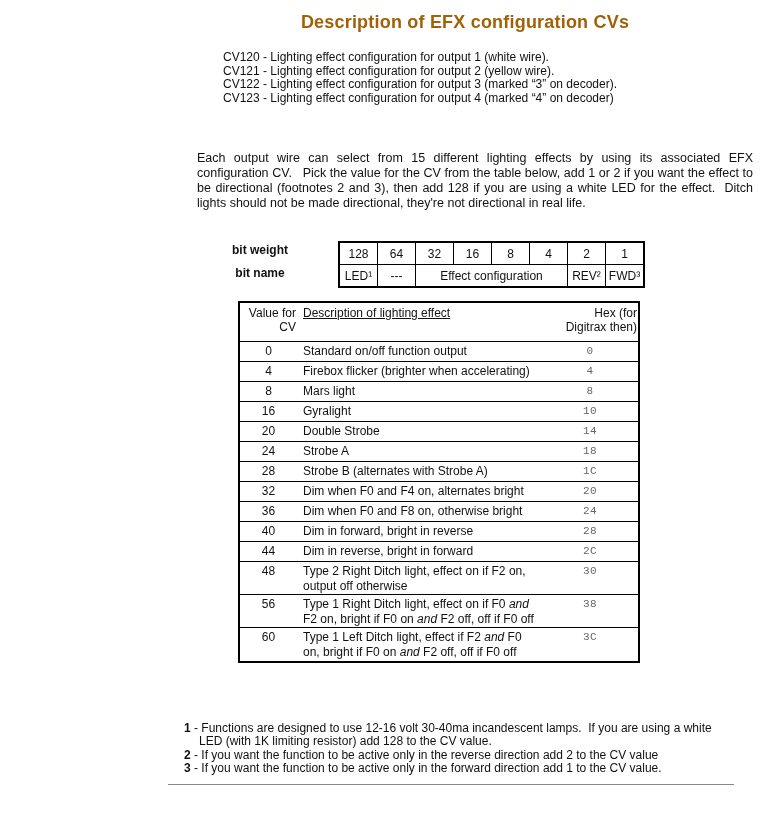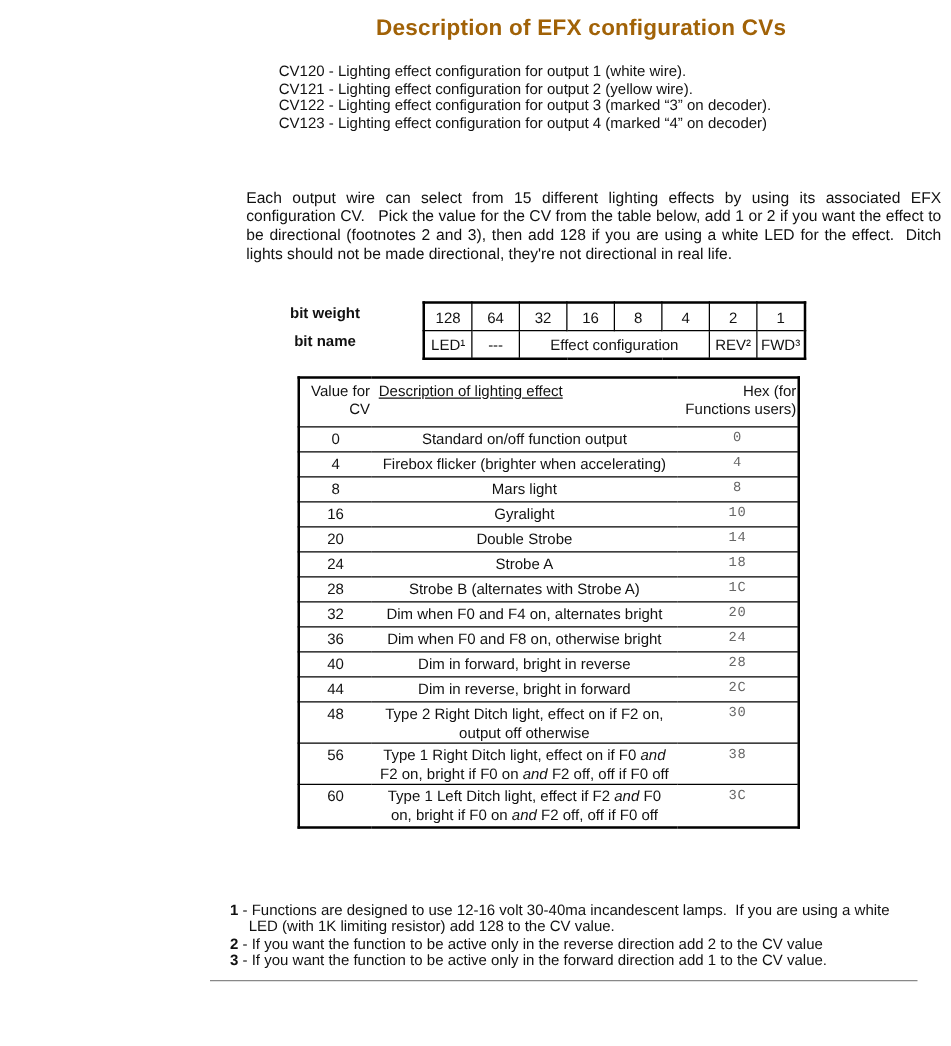--- a/index.html
+++ b/index.html
@@ -91,21 +91,21 @@
   table.fx-table thead td.h-desc { padding-left: 6px; text-decoration: underline; }
   table.fx-table tbody td {
     border-top: 1px solid #000;
     vertical-align: top;
     padding: 2px 0 1px 0;
     line-height: 14.6px;
     height: 20px;
     box-sizing: border-box;
   }
   td.cell-value { text-align: center; }
-  td.cell-desc  { padding-left: 6px !important; padding-right: 6px !important; text-align: center; }
+  td.cell-desc  { padding-left: 6px !important; padding-right: 6px !important; }
   td.cell-hex   {
     text-align: center;
     font-family: "Liberation Mono", "DejaVu Sans Mono", monospace;
     font-size: 11px;
     letter-spacing: 0.5px;
     color: #666666;
   }
   .footnotes {
     position: absolute;
     top: 722px;
@@ -171,21 +171,21 @@
     </colgroup>
     <thead>
       <tr>
         <td class="h-val">
             <div>Value for</div>
             <div>CV</div>
           </td>
         <td class="h-desc">Description of lighting effect</td>
         <td class="h-hex">
             <div>Hex (for</div>
-            <div>Functions users)</div>
+            <div>Digitrax then)</div>
           </td>
       </tr>
     </thead>
     <tbody>
         <tr>
           <td class="cell-value">0</td>
           <td class="cell-desc"><span>Standard on/off function output</span></td>
           <td class="cell-hex">0</td>
         </tr>
         <tr>

